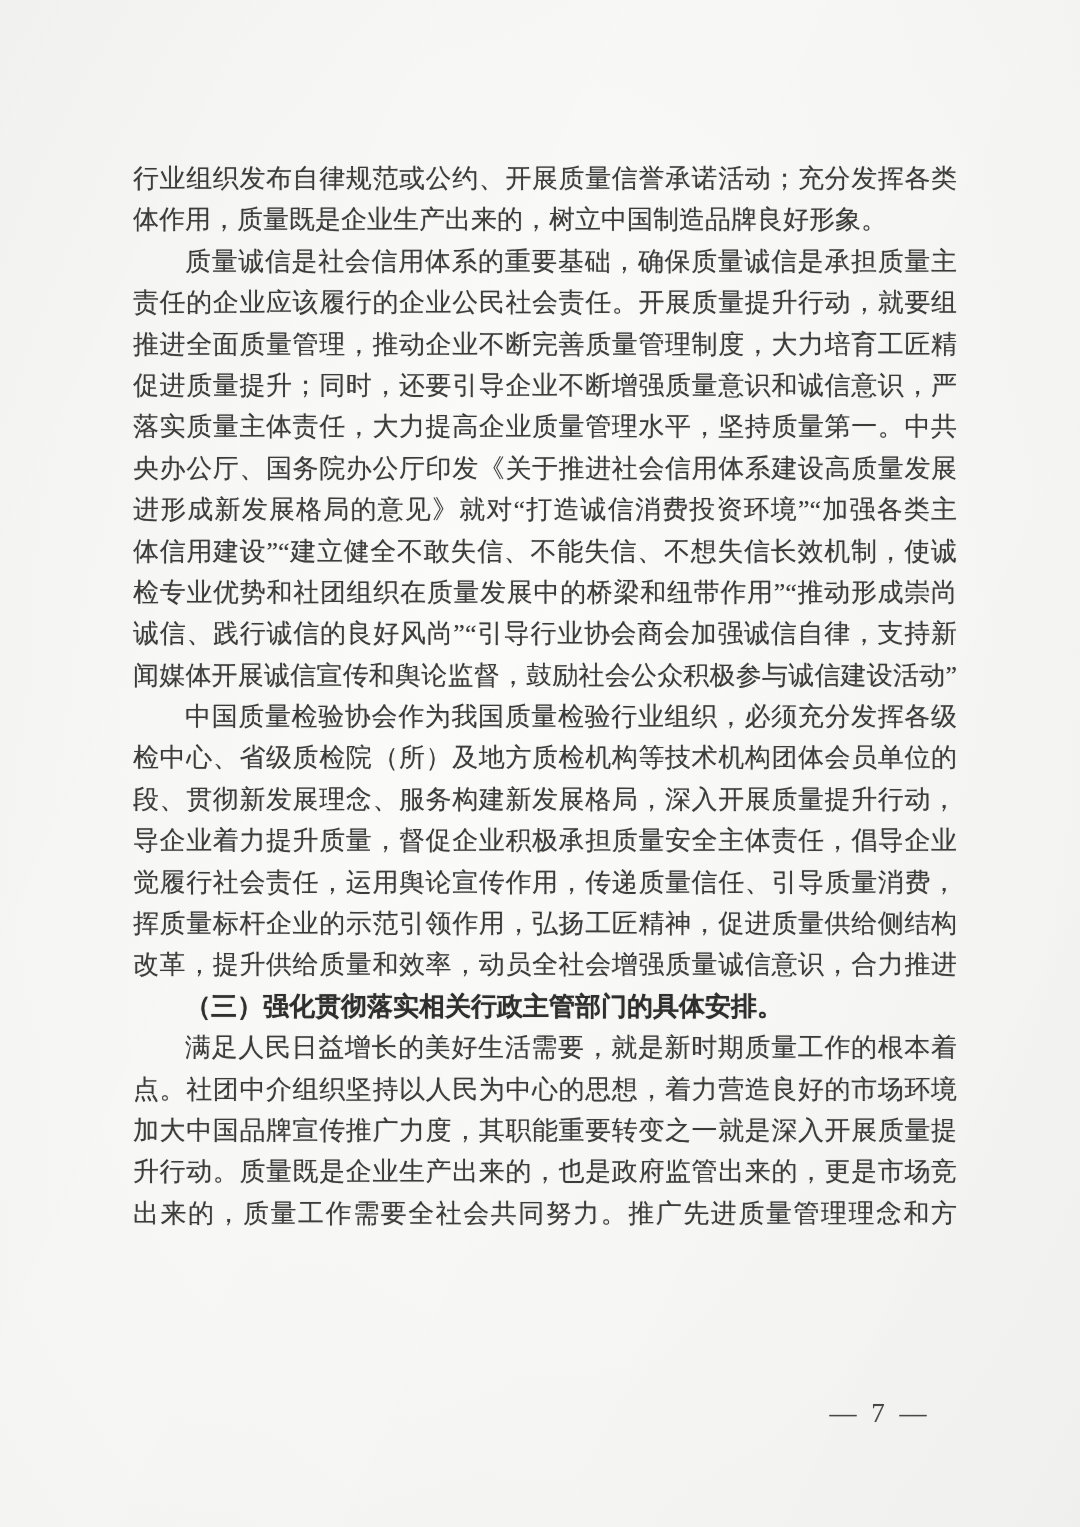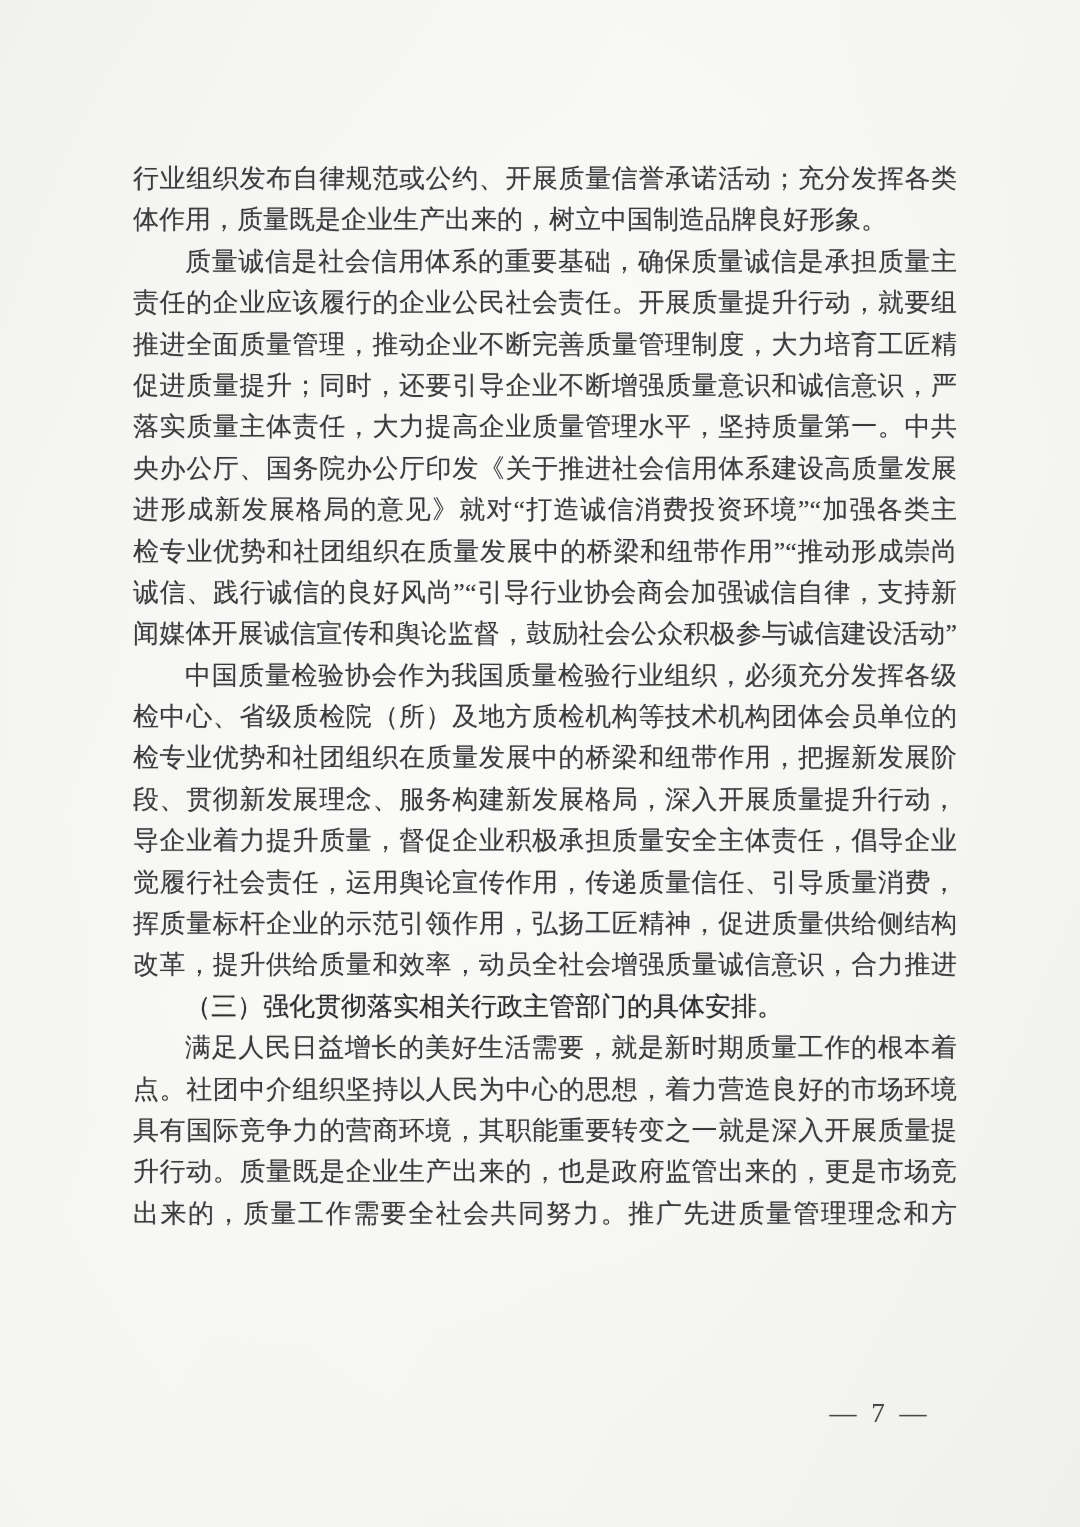--- a/index.html
+++ b/index.html
@@ -43,21 +43,21 @@
     word-break: break-all;
     white-space: normal;
   }
   .line.last {
     text-align-last: left;
   }
   .line.indent {
     text-indent: 52px;
   }
   .line.heading {
-    font-weight: 400;
+    font-weight: 700;
     color: #2f2f2f;
     text-shadow: 0 0 1px rgba(50,50,50,0.6);
   }
   .page-number {
     position: absolute;
     left: 810px;
     top: 1398px;
     width: 140px;
     text-align: center;
     font-size: 27px;
@@ -72,32 +72,32 @@
 <div class="doc">
     <div class="line">行业组织发布自律规范或公约、开展质量信誉承诺活动；充分发挥各类媒</div>
     <div class="line last">体作用，质量既是企业生产出来的，树立中国制造品牌良好形象。</div>
     <div class="line indent">质量诚信是社会信用体系的重要基础，确保质量诚信是承担质量主体</div>
     <div class="line">责任的企业应该履行的企业公民社会责任。开展质量提升行动，就要组织</div>
     <div class="line">推进全面质量管理，推动企业不断完善质量管理制度，大力培育工匠精神，</div>
     <div class="line">促进质量提升；同时，还要引导企业不断增强质量意识和诚信意识，严格</div>
     <div class="line">落实质量主体责任，大力提高企业质量管理水平，坚持质量第一。中共中</div>
     <div class="line">央办公厅、国务院办公厅印发《关于推进社会信用体系建设高质量发展 促</div>
     <div class="line">进形成新发展格局的意见》就对“打造诚信消费投资环境”“加强各类主</div>
+    <div class="line">体信用建设”“建立健全不敢失信、不能失信、不想失信长效机制，使诚</div>
     <div class="line">检专业优势和社团组织在质量发展中的桥梁和纽带作用”“推动形成崇尚</div>
     <div class="line">诚信、践行诚信的良好风尚”“引导行业协会商会加强诚信自律，支持新</div>
     <div class="line">闻媒体开展诚信宣传和舆论监督，鼓励社会公众积极参与诚信建设活动”</div>
     <div class="line indent">中国质量检验协会作为我国质量检验行业组织，必须充分发挥各级质</div>
     <div class="line">检中心、省级质检院（所）及地方质检机构等技术机构团体会员单位的质</div>
-    <div class="line">检专业优势和社团组织在质量发展中的桥梁和纽带作用，把握新发展阶</div>
     <div class="line">段、贯彻新发展理念、服务构建新发展格局，深入开展质量提升行动，引</div>
     <div class="line">导企业着力提升质量，督促企业积极承担质量安全主体责任，倡导企业自</div>
     <div class="line">觉履行社会责任，运用舆论宣传作用，传递质量信任、引导质量消费，发</div>
     <div class="line">挥质量标杆企业的示范引领作用，弘扬工匠精神，促进质量供给侧结构性</div>
     <div class="line">改革，提升供给质量和效率，动员全社会增强质量诚信意识，合力推进质</div>
     <div class="line heading indent last">（三）强化贯彻落实相关行政主管部门的具体安排。</div>
     <div class="line indent">满足人民日益增长的美好生活需要，就是新时期质量工作的根本着眼</div>
     <div class="line">点。社团中介组织坚持以人民为中心的思想，着力营造良好的市场环境和</div>
-    <div class="line">具有国际竞争力的营商环境，其职能重要转变之一就是深入开展质量提</div>
+    <div class="line">加大中国品牌宣传推广力度，其职能重要转变之一就是深入开展质量提</div>
     <div class="line">升行动。质量既是企业生产出来的，也是政府监管出来的，更是市场竞争</div>
     <div class="line">出来的，质量工作需要全社会共同努力。推广先进质量管理理念和方法，</div>
   </div>
 
 <div class="page-number">— 7 —</div>
 
 </body></html>

